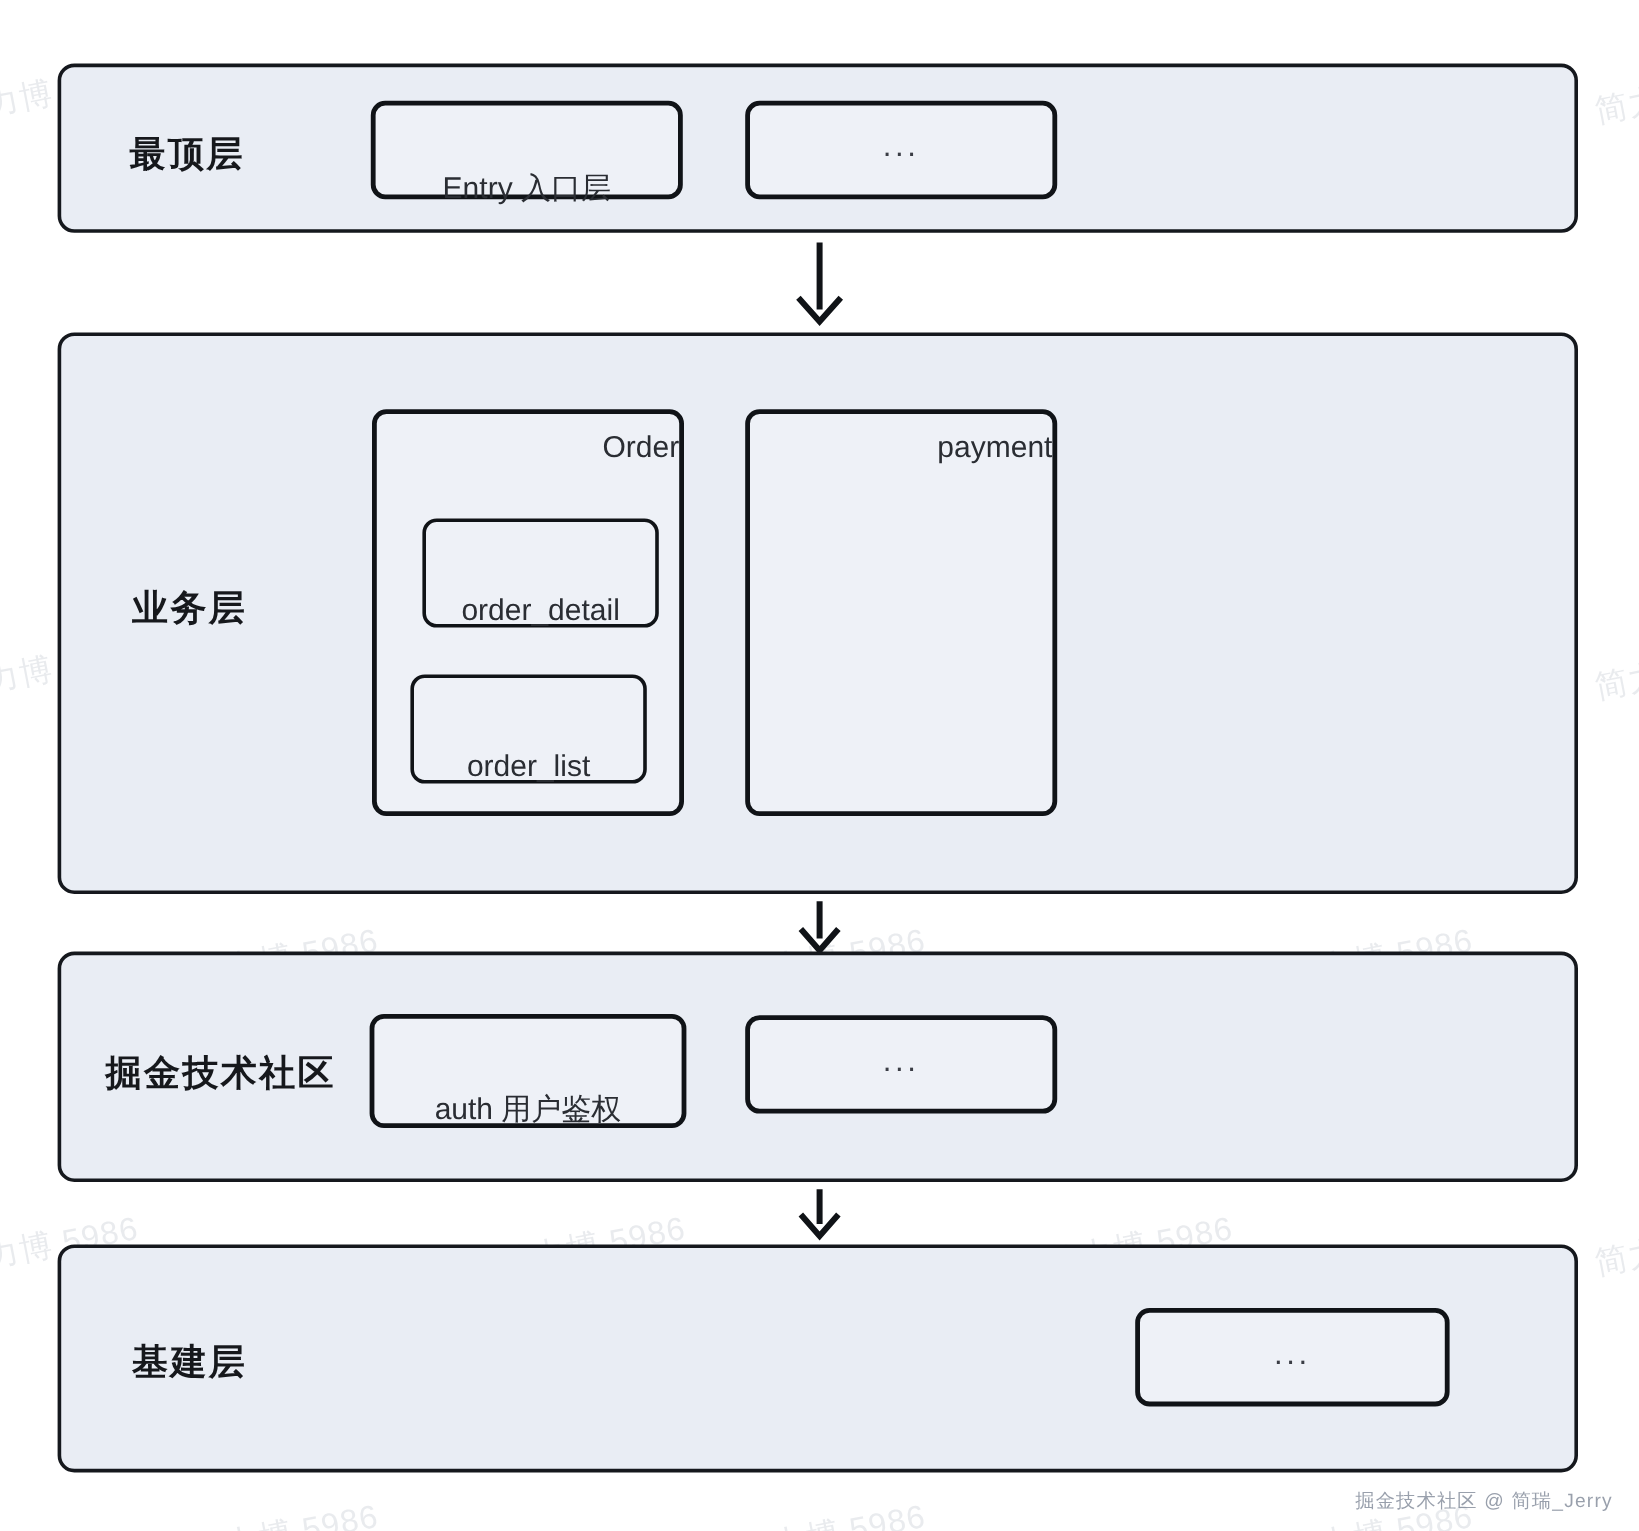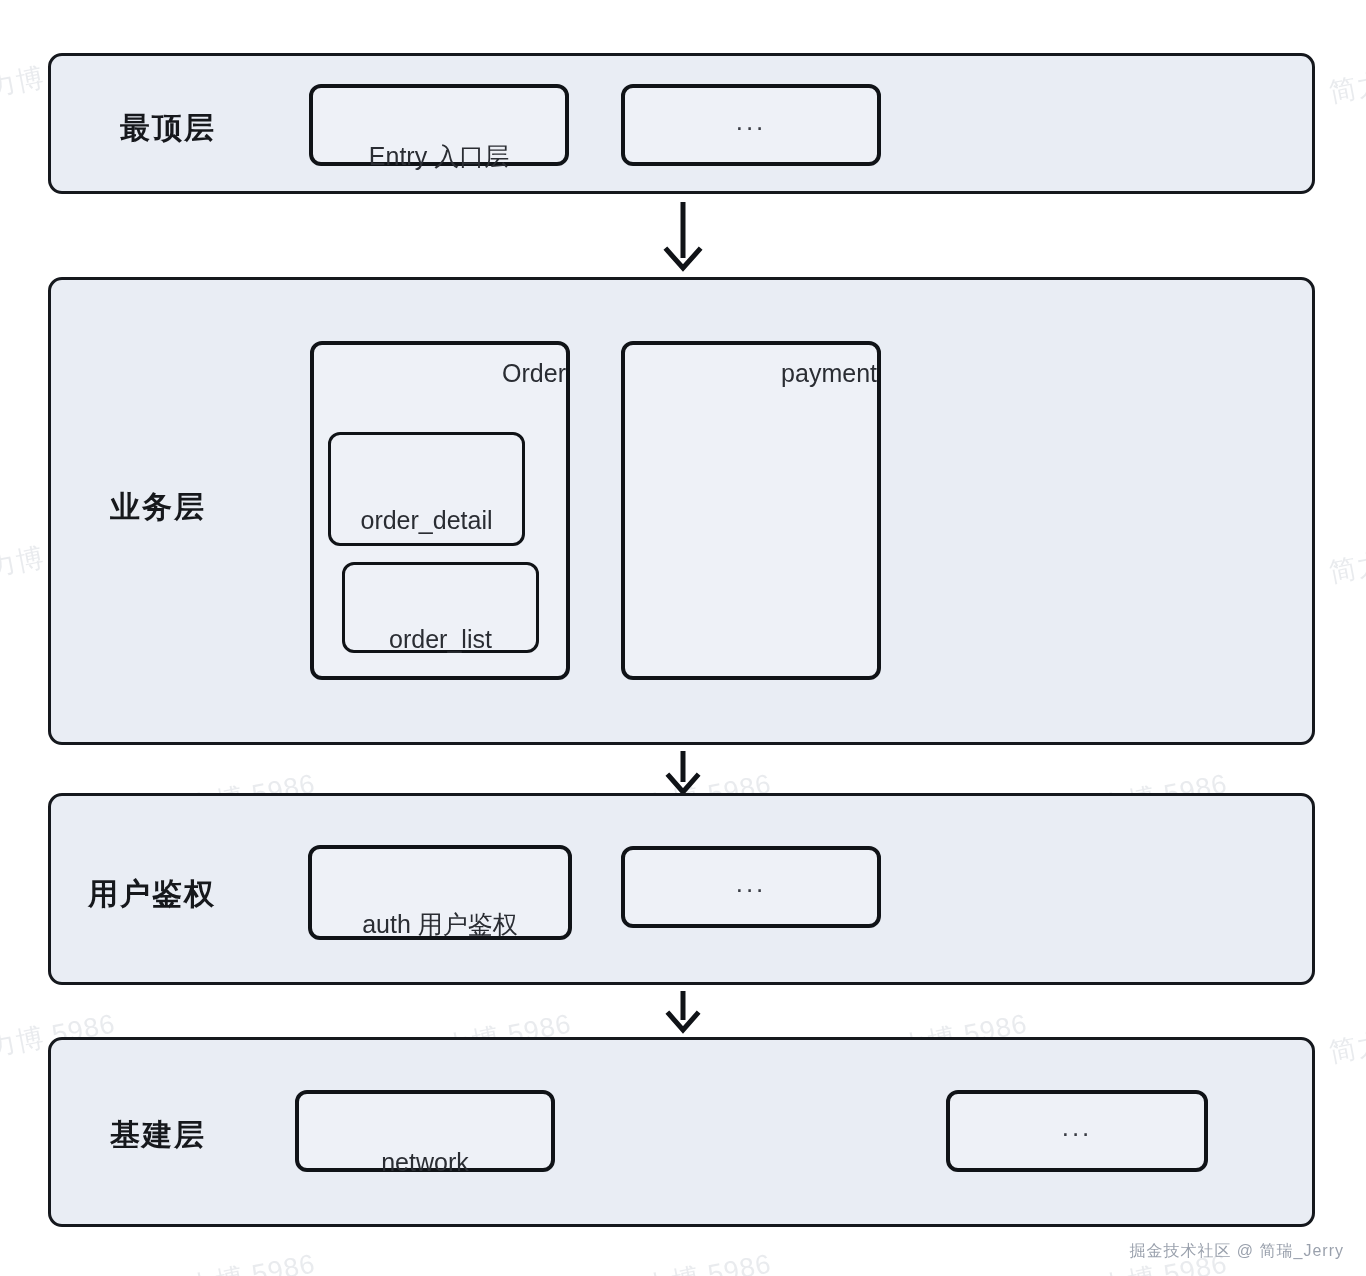--- a/index.html
+++ b/index.html
@@ -142,21 +142,21 @@
       <span class="wm" style="left: -40px; top: 1020px;">简力博 5986</span>
       <span class="wm" style="left: 416px; top: 1020px;">简力博 5986</span>
       <span class="wm" style="left: 872px; top: 1020px;">简力博 5986</span>
       <span class="wm" style="left: 1328px; top: 1020px;">简力博 5986</span>
       <span class="wm" style="left: 160px; top: 1260px;">简力博 5986</span>
       <span class="wm" style="left: 616px; top: 1260px;">简力博 5986</span>
       <span class="wm" style="left: 1072px; top: 1260px;">简力博 5986</span>
     </div>
 
   <div class="layer-panel" style="left:48px; top:53px; width:1267px; height:141px;"></div>
-  <div class="layer-title" style="left:108px; top:108px;margin-left:12px;">最顶层</div>
+  <div class="layer-title" style="left:108px; top:108px;">最顶层</div>
 
   <div class="module-box" style="left:309px; top:84px; width:260px; height:82px;">
     <div class="module-label centered">Entry 入口层</div>
   </div>
 
   <div class="module-box" style="left:621px; top:84px; width:260px; height:82px;">
     <div class="ellipsis-label">...</div>
   </div>
 
   <div class="arrow" style="left:650px; top:200px;">
@@ -165,62 +165,59 @@
       <polyline points="17,50 33,68 49,50" fill="none" stroke="#101317" stroke-width="5" stroke-linecap="square" stroke-linejoin="miter"></polyline>
     </svg>
   </div>
 
   <div class="layer-panel" style="left:48px; top:277px; width:1267px; height:468px;"></div>
   <div class="layer-title" style="left:110px; top:487px;">业务层</div>
 
   <div class="module-box" style="left:310px; top:341px; width:260px; height:339px;">
     <div class="module-label topped">Order</div>
   </div>
-  <div class="module-box thin" style="left:328px; top:432px; width:197px; height:114px;">
+  <div class="module-box thin" style="left:352px; top:432px; width:197px; height:91px;">
     <div class="module-label centered">order_detail</div>
   </div>
   <div class="module-box" style="left:621px; top:341px; width:260px; height:339px;">
     <div class="module-label topped">payment</div>
   </div>
 
   <div class="module-box thin" style="left:342px; top:562px; width:197px; height:91px;">
     <div class="module-label centered">order_list</div>
   </div>
 
   <div class="arrow" style="left:650px; top:750px;">
     <svg width="70" height="48" viewBox="0 0 70 48" xmlns="http://www.w3.org/2000/svg">
       <line x1="33" y1="1" x2="33" y2="32" stroke="#101317" stroke-width="5"></line>
       <polyline points="19,26 33,42 47,26" fill="none" stroke="#101317" stroke-width="5" stroke-linecap="square" stroke-linejoin="miter"></polyline>
     </svg>
   </div>
 
   <div class="layer-panel" style="left:48px; top:793px; width:1267px; height:192px;"></div>
-  <div class="layer-title" style="left:88px; top:874px;">用户鉴权</div>
+  <div class="layer-title" style="left:88px; top:874px;">掘金技术社区</div>
 
   <div class="module-box" style="left:308px; top:845px; width:264px; height:95px;">
     <div class="module-label centered">auth 用户鉴权</div>
   </div>
 
   <div class="module-box" style="left:621px; top:846px; width:260px; height:82px;">
     <div class="ellipsis-label">...</div>
   </div>
 
   <div class="arrow" style="left:650px; top:990px;">
     <svg width="70" height="46" viewBox="0 0 70 46" xmlns="http://www.w3.org/2000/svg">
       <line x1="33" y1="1" x2="33" y2="30" stroke="#101317" stroke-width="5"></line>
       <polyline points="19,24 33,40 47,24" fill="none" stroke="#101317" stroke-width="5" stroke-linecap="square" stroke-linejoin="miter"></polyline>
     </svg>
   </div>
 
   <div class="layer-panel" style="left:48px; top:1037px; width:1267px; height:190px;"></div>
   <div class="layer-title" style="left:110px; top:1115px;font-family:Liberation Serif, serif;">基建层</div>
 
-  <div class="module-box" style="left:295px; top:1090px; width:260px; height:82px;">
-    <div class="module-label centered">network</div>
-  </div>
 
 
   <div class="module-box" style="left:946px; top:1090px; width:262px; height:82px;">
     <div class="ellipsis-label">...</div>
   </div>
 
   <div id="credit">掘金技术社区 @ 简瑞_Jerry</div>
 
 </div>
 

